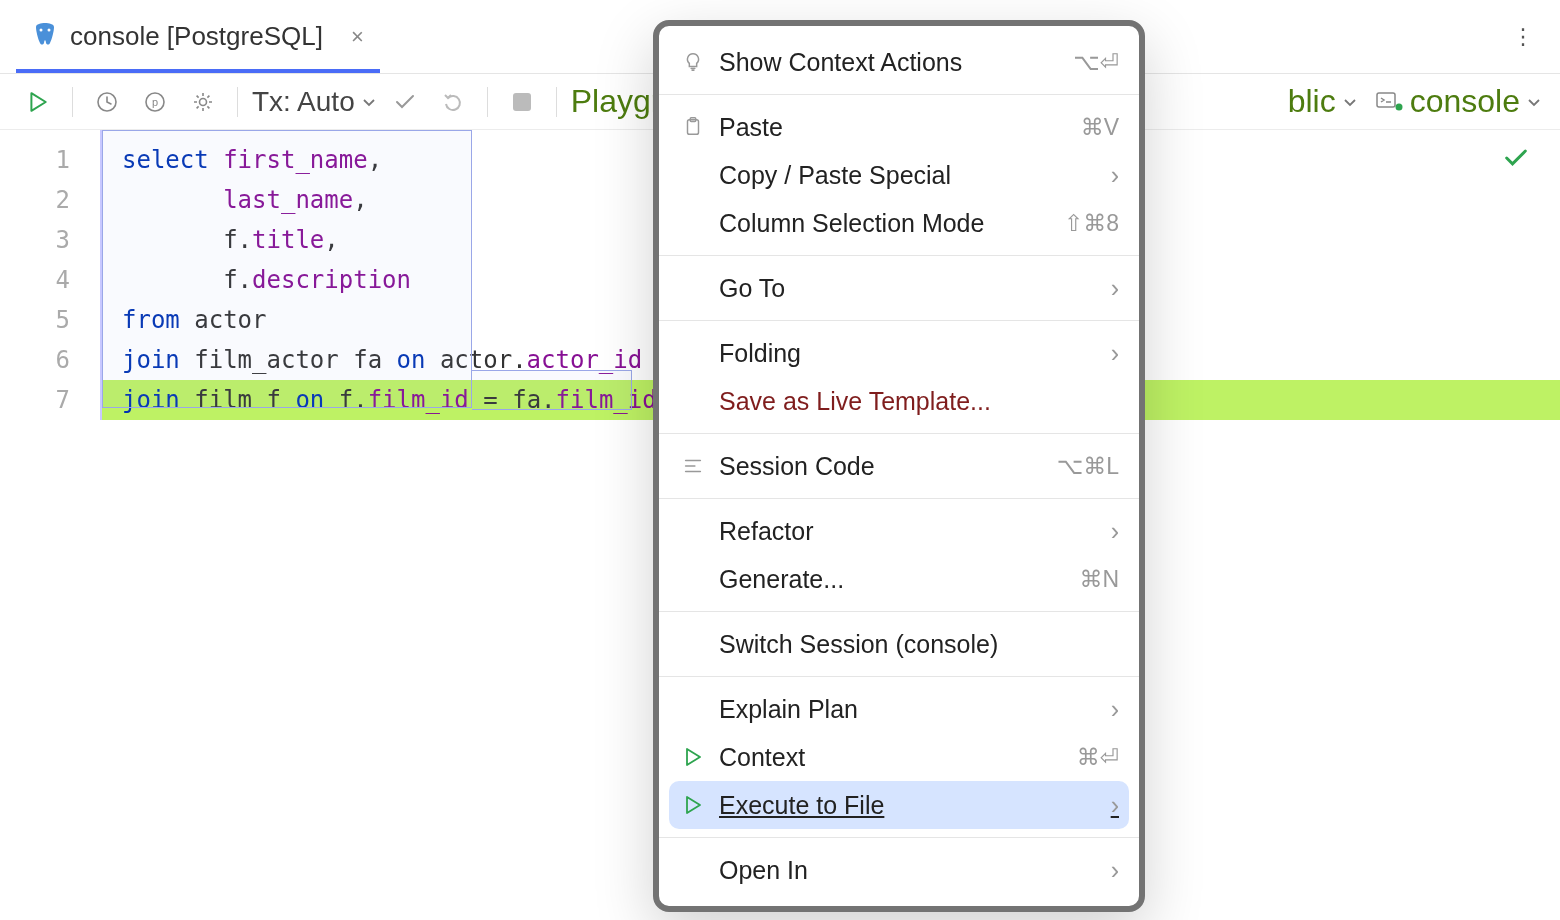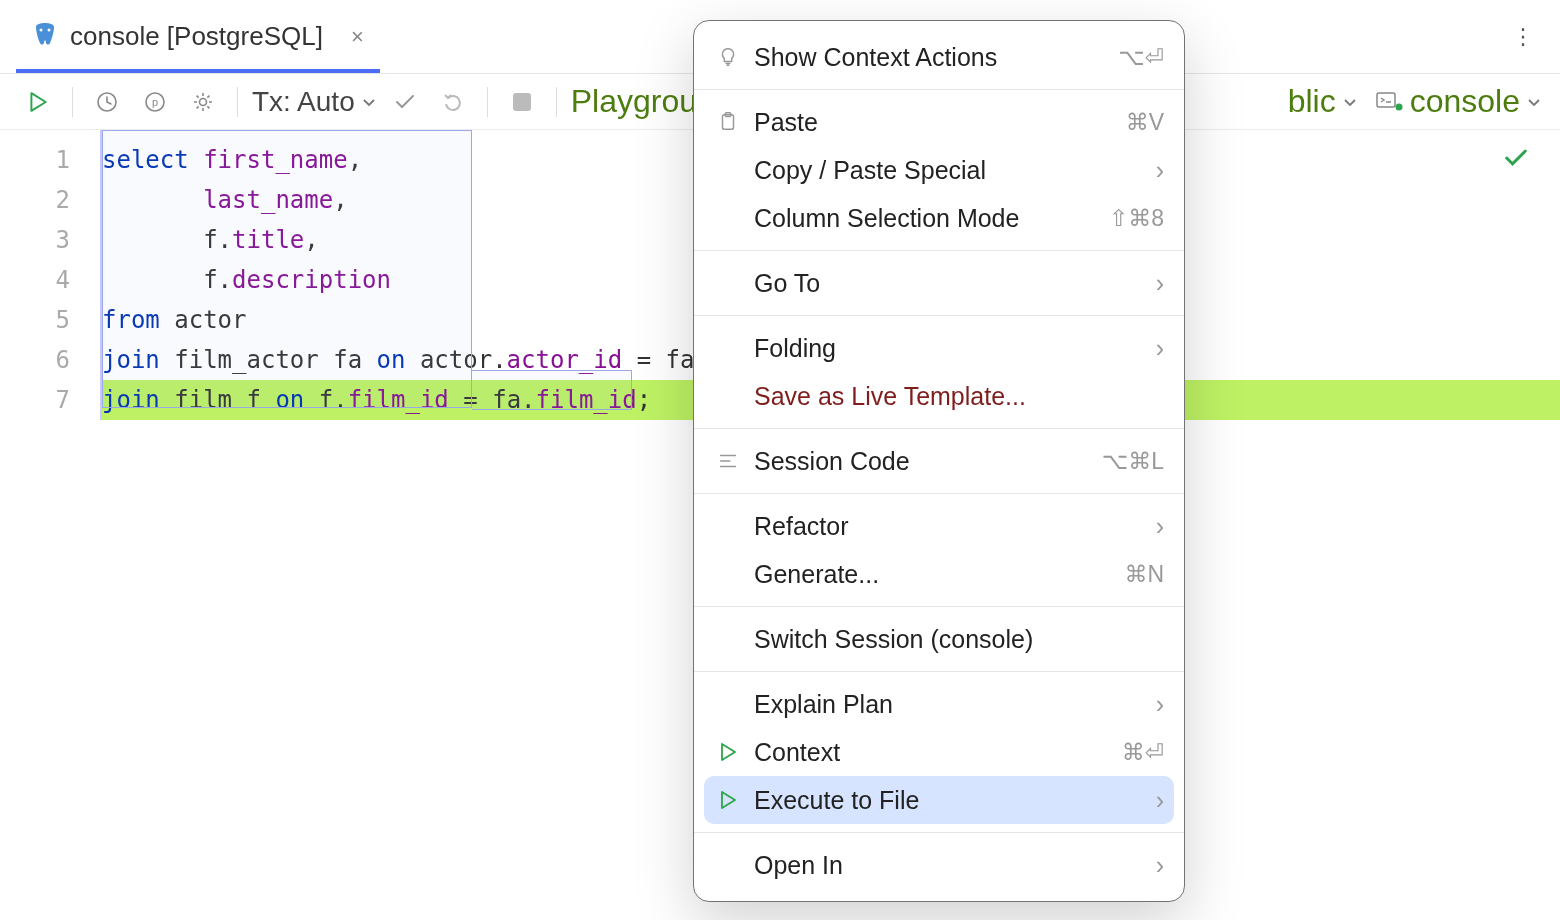--- a/index.html
+++ b/index.html
@@ -143,21 +143,21 @@
       padding-top: 10px;
       font-family: "SF Mono", Menlo, Consolas, monospace;
       font-size: 24px;
       position: relative;
       border-left: 2px solid #c8c8ff;
     }
     .code .line {
       height: 40px;
       line-height: 40px;
       white-space: pre;
-      padding-left: 0;
+      padding-left: 20px;
     }
     .code .line.hl {
       background: #bef264;
     }
     .kw { color: #0033b3; }
     .field { color: #871094; }
     .plain { color: #333; }
     .selection-box {
       position: absolute;
       border: 1.5px solid #9aa7e8;
@@ -166,25 +166,25 @@
     }
     .status-check {
       position: absolute;
       right: 30px;
       top: 144px;
       color: #2ea44f;
     }
     
     .context-menu {
       position: absolute;
-      left: 693px;
+      left: 653px;
       top: 20px;
       width: 492px;
       background: #fff;
-      border: 1px solid #737373;
+      border: 6px solid #737373;
       border-radius: 16px;
       box-shadow: 0 20px 60px rgba(0,0,0,0.18);
       padding: 12px 0;
       z-index: 10;
       overflow: hidden;
     }
     .menu-item {
       display: flex;
       align-items: center;
       height: 48px;
@@ -192,20 +192,21 @@
       font-size: 25px;
       color: #222;
       cursor: pointer;
       gap: 12px;
     }
     .menu-item.highlight {
       background: #d6e4ff;
       border-radius: 10px;
       margin: 0 10px;
       padding: 8px 10px;
+      text-decoration: underline;
     }
     .menu-item.disabled {
       color: #7f1d1d;
       cursor: default;
     }
     .menu-icon {
       width: 28px;
       display: flex;
       align-items: center;
       justify-content: center;

